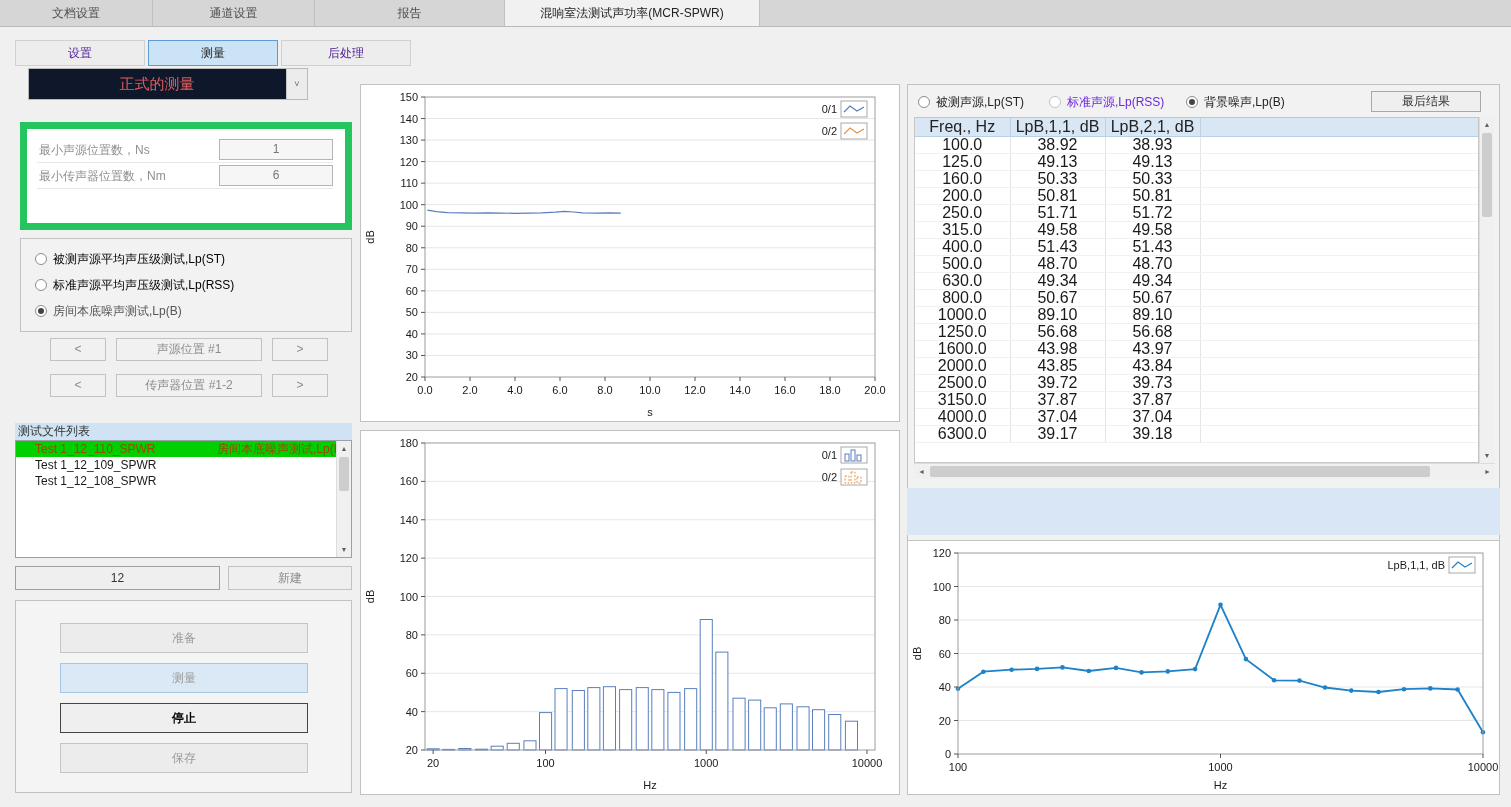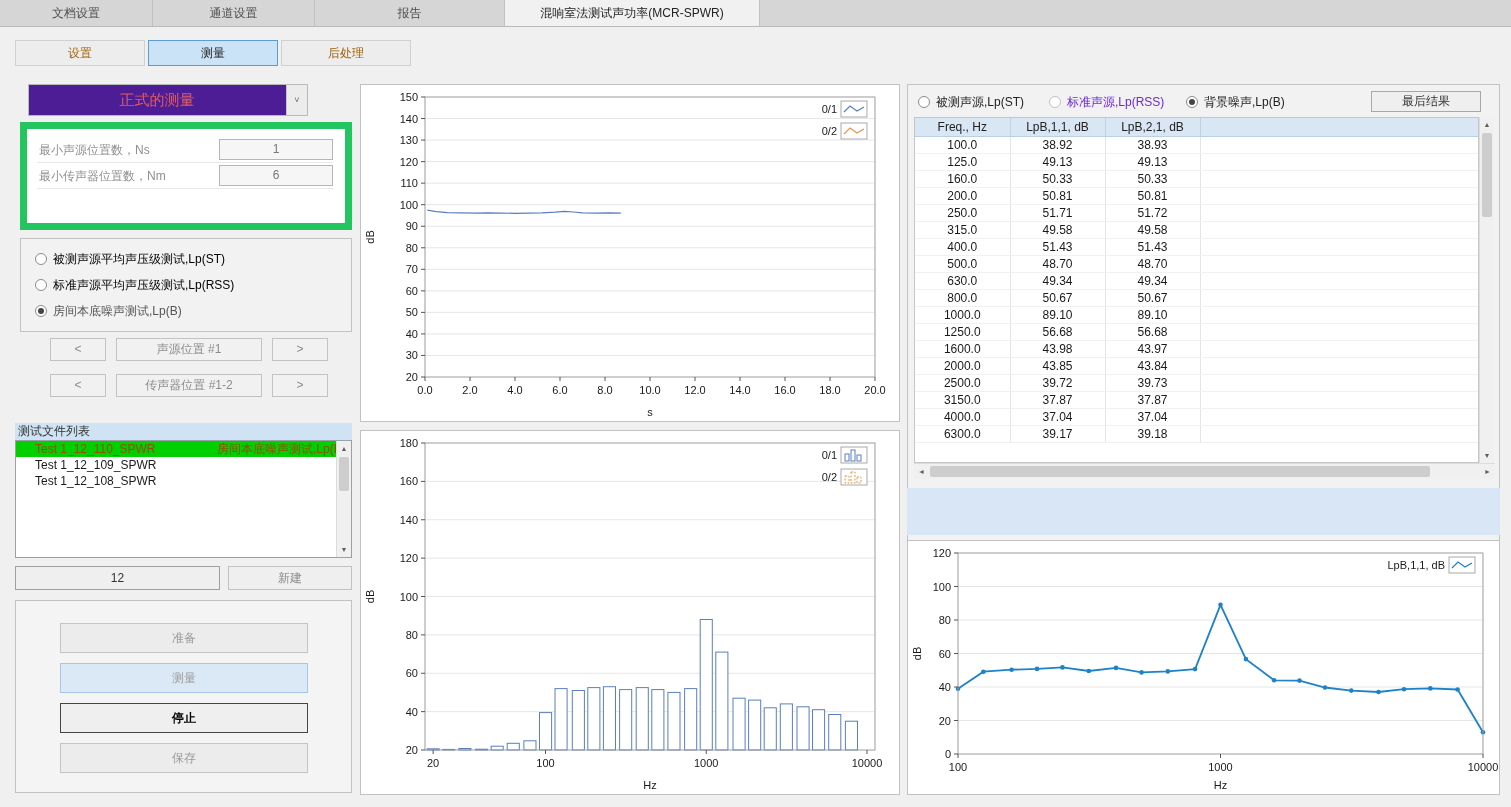--- a/index.html
+++ b/index.html
@@ -10,25 +10,25 @@
   svg text{font-family:"Liberation Sans","DejaVu Sans",sans-serif}
   .tick{font-size:11px;fill:#1a1a1a}
 
   
   .tabbar{position:absolute;left:0;top:0;width:1511px;height:27px;background:#d6d6d6;border-bottom:1px solid #b9b9b9;display:flex}
   .tab{display:flex;align-items:center;justify-content:center;height:100%;border-right:1px solid #c0c0c0;color:#4d4d4d;cursor:default}
   .tab.active{background:#f1f1f1;color:#222}
   .w-tab1{width:153px}.w-tab2{width:162px}.w-tab3{width:255px}.w-tab4{width:190px}
 
   
-  .subtab{position:absolute;top:40px;width:130px;height:26px;line-height:24px;text-align:center;background:#ededed;border:1px solid #d0d0d0;color:#a16207;cursor:default}
+  .subtab{position:absolute;top:40px;width:130px;height:26px;line-height:24px;text-align:center;background:#ededed;border:1px solid #d0d0d0;color:#4c1d95;cursor:default}
   .subtab.active{background:#cbe3f7;border-color:#5e9bd6;color:#222}
 
   
-  .dropdown{position:absolute;left:28px;top:84px;width:280px;height:32px;background:#4c1d95;border:1px solid #b9b9b9}
+  .dropdown{position:absolute;left:28px;top:68px;width:280px;height:32px;background:#0f172a;border:1px solid #b9b9b9}
   .dd-text{position:absolute;left:0;right:22px;top:0;bottom:0;text-align:center;line-height:30px;color:#e25d5d;font-size:15px}
   .dd-btn{position:absolute;right:0;top:0;width:21px;height:100%;border-left:1px solid #c6c6c6;background:#ececec;color:#666;text-align:center;line-height:30px;font-size:9px}
 
   
   .fields-box{position:absolute;left:20px;top:122px;width:332px;height:108px;background:#fff;border:7px solid #22c55e}
   .field-row{position:absolute;left:10px;right:12px;height:26px;border-bottom:1px solid #e8e8e8}
   .field-label{position:absolute;left:2px;top:5px;color:#8f8f8f}
   .field-input{position:absolute;right:0;top:2px;width:114px;height:21px;border:1px solid #b5b5b5;background:#f6f6f6;text-align:center;line-height:19px;color:#777}
 
   
@@ -67,21 +67,21 @@
   
   .action-box{position:absolute;left:15px;top:600px;width:337px;height:193px;background:#f4f4f4;border:1px solid #c2c2c2}
   .abtn{position:absolute;left:44px;width:248px;height:30px;line-height:28px;text-align:center;background:#ececec;border:1px solid #c4c4c4;color:#9b9b9b;cursor:default}
   .abtn.hl{background:#dbe9f7;border-color:#a7c7e7}
   .abtn.fc{background:#efefef;border:1px solid #454545;color:#000;font-weight:bold}
 
   
   .right-panel{position:absolute;left:907px;top:84px;width:593px;height:506px;background:#f2f2f2;border:1px solid #c2c2c2}
   .rp-btn{position:absolute;left:463px;top:6px;width:110px;height:21px;line-height:19px;text-align:center;background:#efefef;border:1px solid #a8a8a8;color:#333;cursor:default}
   .table-wrap{position:absolute;left:6px;top:32px;width:565px;height:346px;background:#fff;border:1px solid #c6c6c6;overflow:hidden}
-  table{border-collapse:collapse;width:100%;table-layout:fixed;font-size:12px}
+  table{border-collapse:collapse;width:100%;table-layout:fixed;font-size:16px}
   th{height:18px;background:#d9e7f5;border-right:1px solid #bdd2e6;border-bottom:1px solid #b9cfe4;font-weight:normal;color:#222}
   td{height:17px;line-height:16px;text-align:center;border-right:1px solid #e4e4e4;border-bottom:1px solid #f1f1f1;color:#1a1a1a}
   th.fill,td.fill{border-right:none}
   .blue-gap{position:absolute;left:907px;top:488px;width:593px;height:47px;background:#d8e6f5}
 </style>
 </head>
 <body>
 
 <div class="tabbar">
   <div class="tab w-tab1">文档设置</div>

